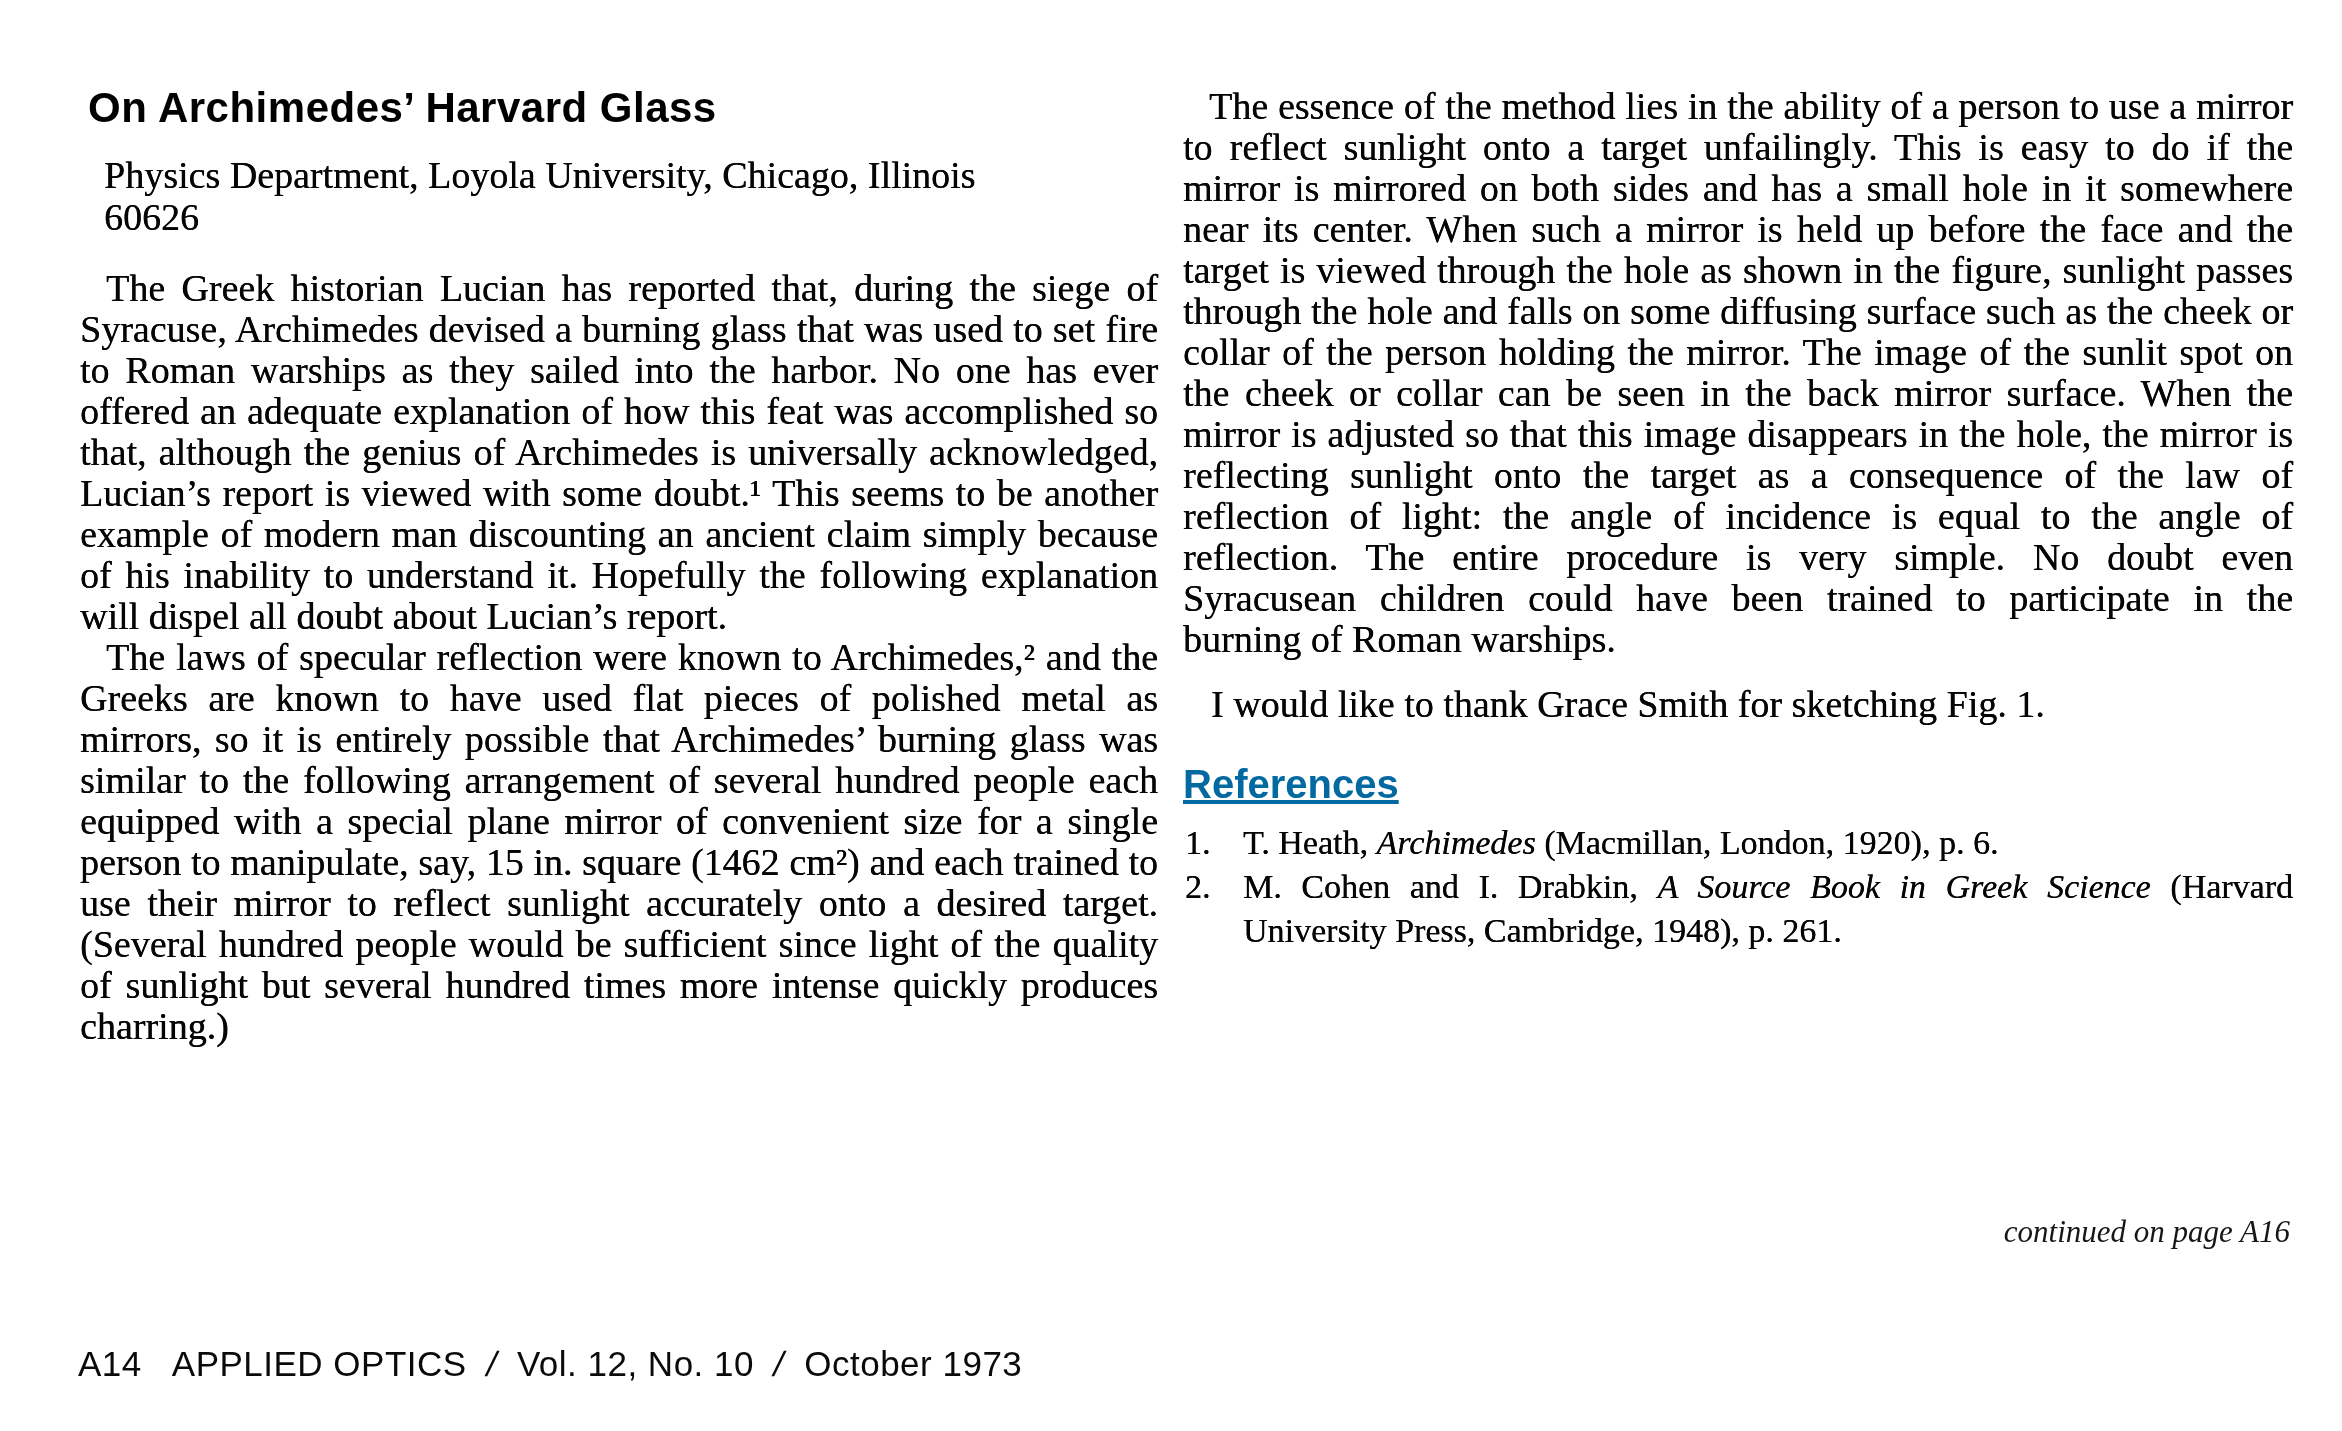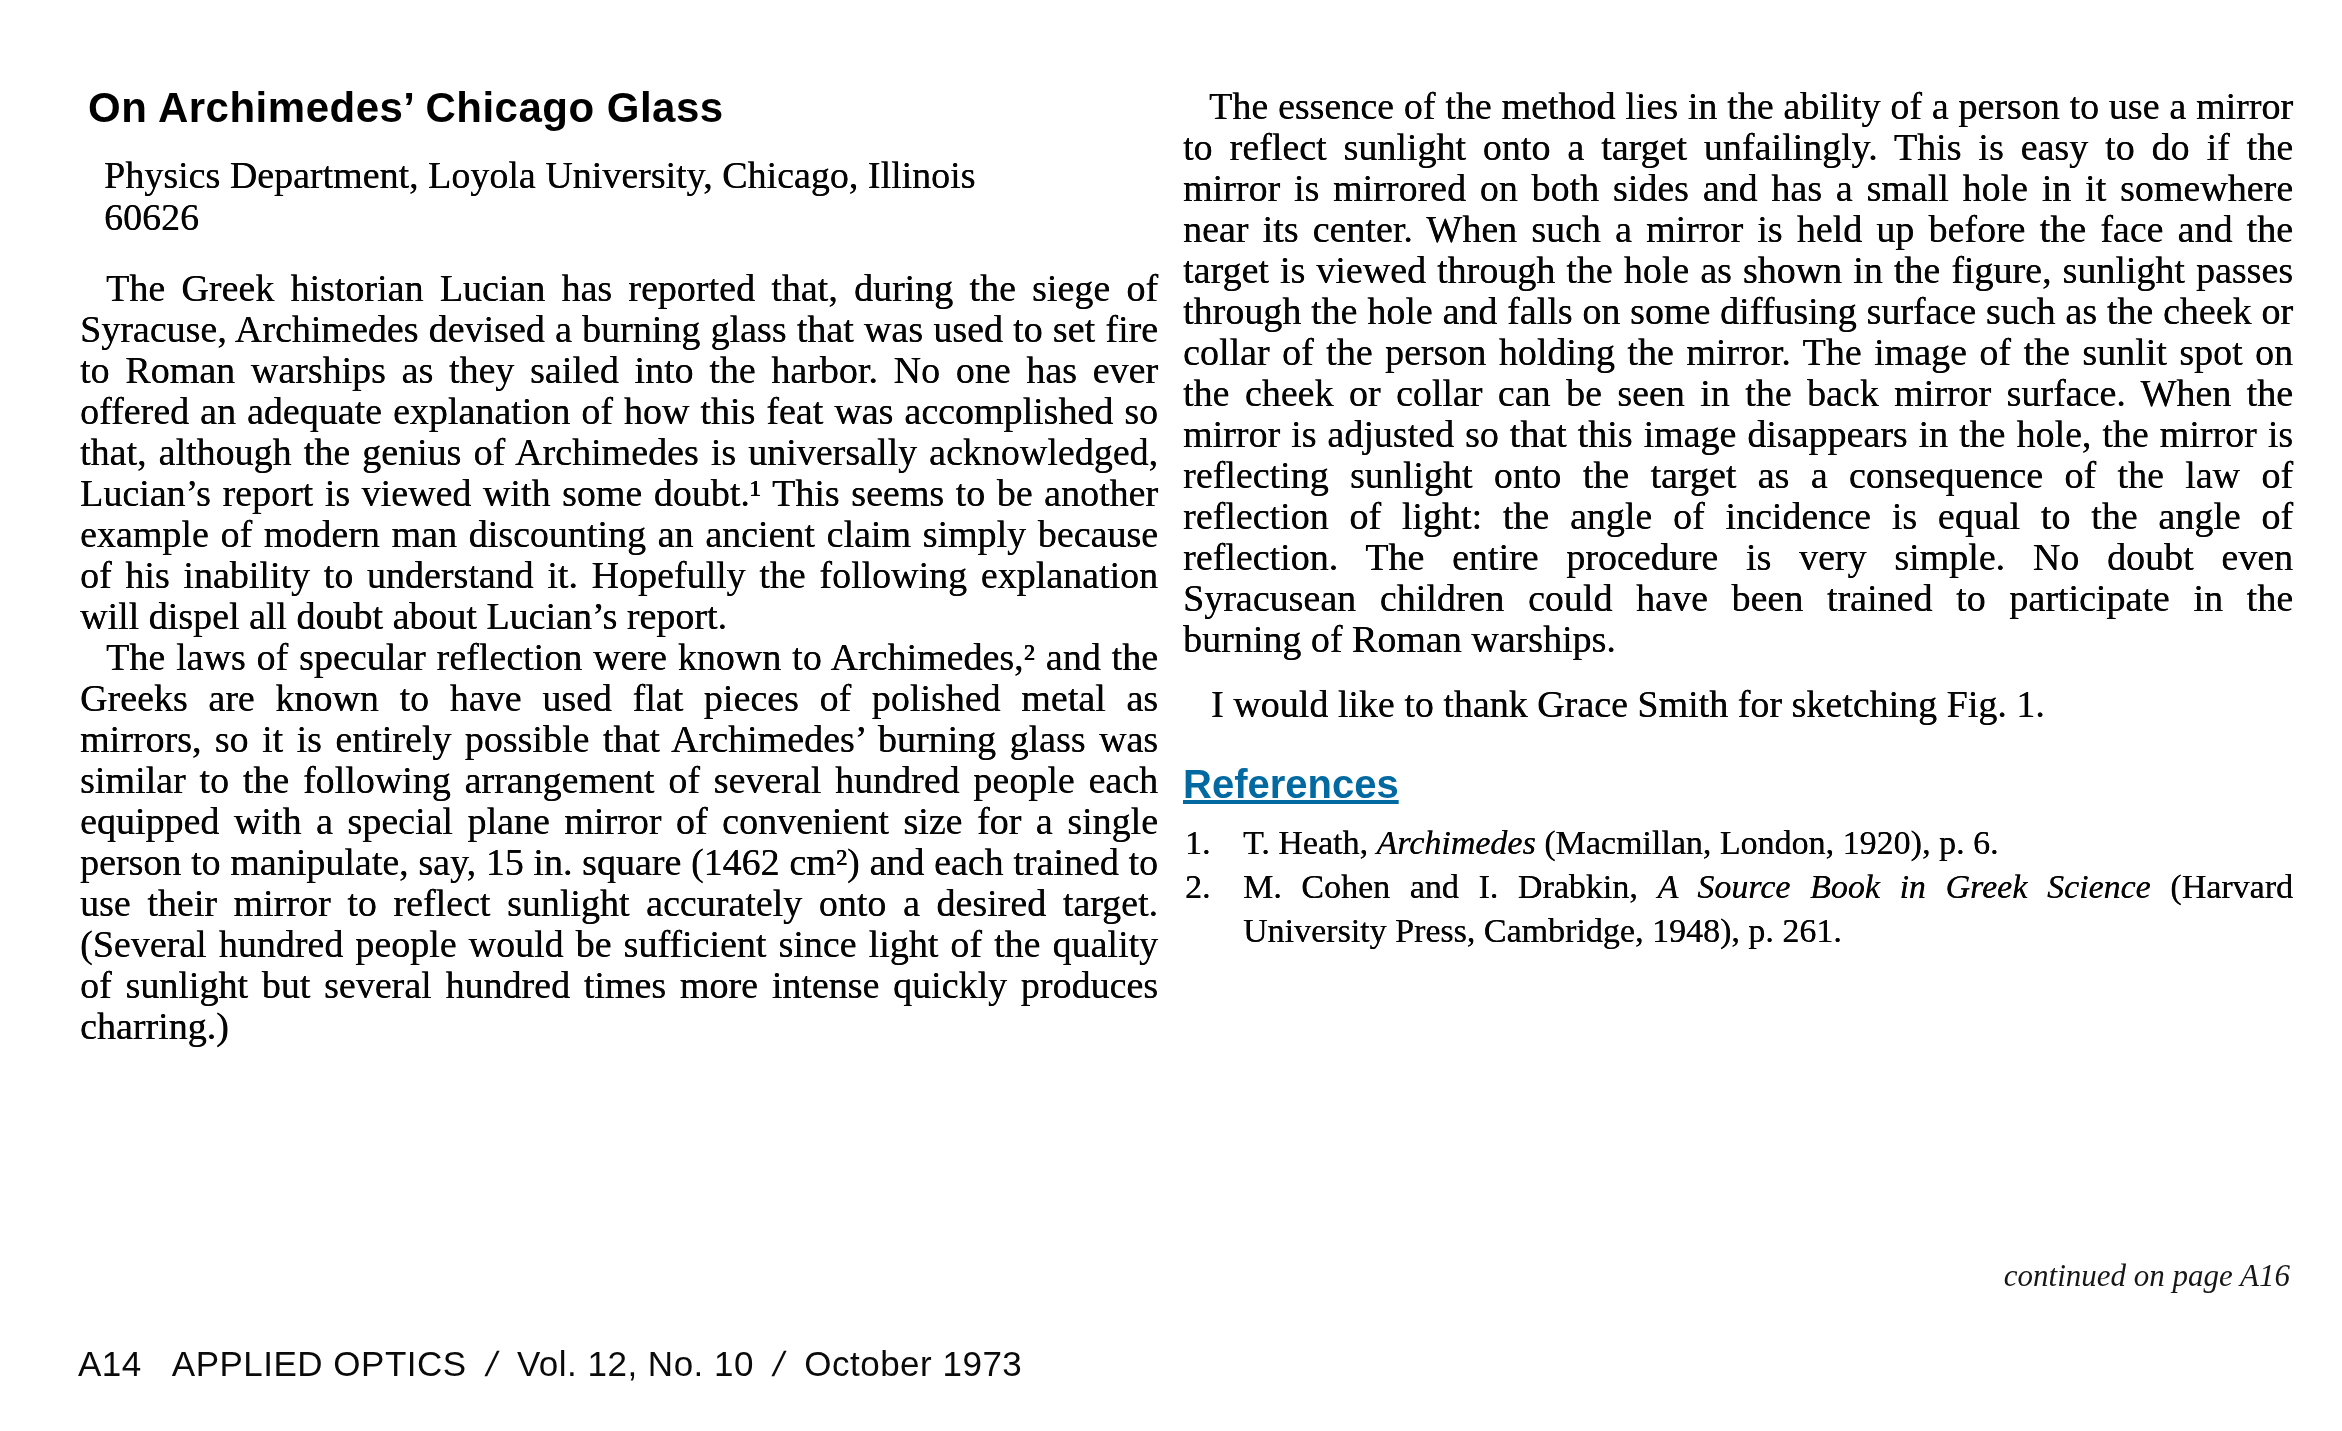--- a/index.html
+++ b/index.html
@@ -90,21 +90,21 @@
     padding-left: 60px;
   }
   .ref-num {
     position: absolute;
     left: 2px;
     top: 0;
   }
   .ref-italic { font-style: italic; }
   .continued-note {
     position: absolute;
-    top: 1258px;
+    top: 1214px;
     right: 52px;
     font-style: italic;
     font-size: 31px;
     color: #161616;
   }
   .footer {
     position: absolute;
     left: 78px;
     top: 1344px;
     font-family: "Liberation Sans", "DejaVu Sans", sans-serif;
@@ -119,21 +119,21 @@
     margin: 0 20px;
     transform: skewX(-12deg);
   }
 </style>
 </head>
 <body>
 
 <div class="page">
 
   <div class="col-left">
-    <h1 class="title">On Archimedes’ Chicago Glass</h1>
+    <h1 class="title">On Archimedes’ Harvard Glass</h1>
     <div class="affiliation">
       <div>Physics Department, Loyola University, Chicago, Illinois</div>
       <div>60626</div>
     </div>
     <div class="body-text">
       <p class="para indent">The Greek historian Lucian has reported that, during the siege of Syracuse, Archimedes devised a burning glass that was used to set fire to Roman warships as they sailed into the harbor. No one has ever offered an adequate explanation of how this feat was accomplished so that, although the genius of Archimedes is universally acknowledged, Lucian’s report is viewed with some doubt.¹ This seems to be another example of modern man discounting an ancient claim simply because of his inability to understand it. Hopefully the following explanation will dispel all doubt about Lucian’s report.</p>
       <p class="para indent">The laws of specular reflection were known to Archimedes,² and the Greeks are known to have used flat pieces of polished metal as mirrors, so it is entirely possible that Archimedes’ burning glass was similar to the following arrangement of several hundred people each equipped with a special plane mirror of convenient size for a single person to manipulate, say, 15 in. square (1462 cm²) and each trained to use their mirror to reflect sunlight accurately onto a desired target. (Several hundred people would be sufficient since light of the quality of sunlight but several hundred times more intense quickly produces charring.)</p>
     </div>
   </div>
 

